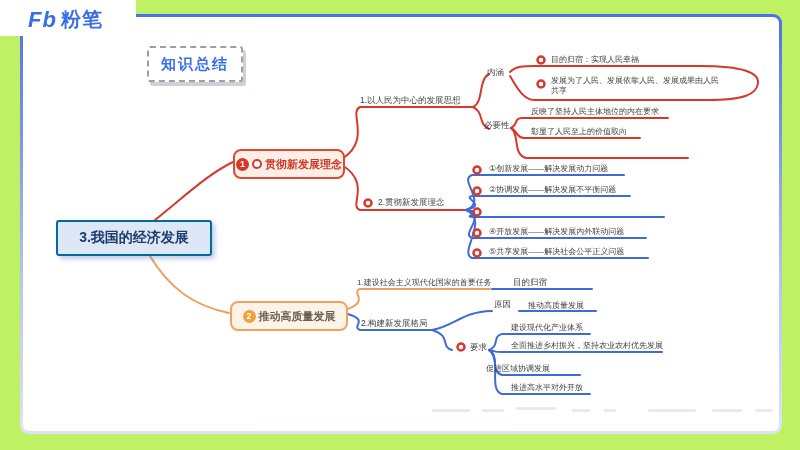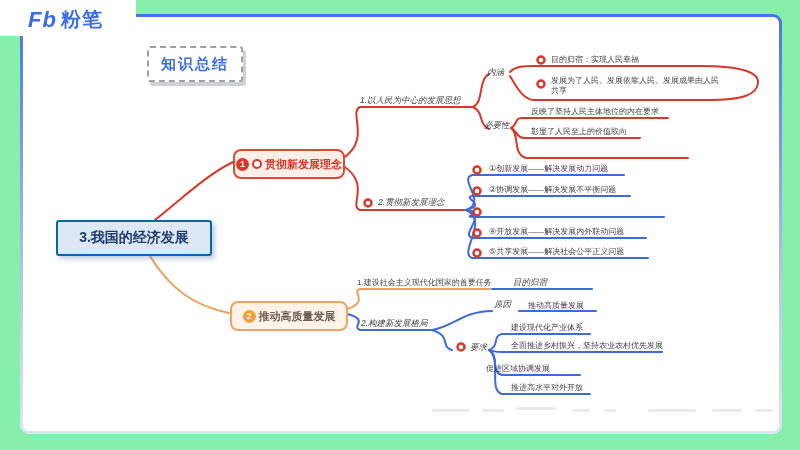--- a/index.html
+++ b/index.html
@@ -1,32 +1,32 @@
 <!DOCTYPE html>
 <html><head>
 <meta charset="utf-8">
 <style>
   html,body{margin:0;padding:0;background:#fff;}
-  .stage{position:relative;width:800px;height:450px;background:#86efac;overflow:hidden;
+  .stage{position:relative;width:800px;height:450px;background:#bef264;overflow:hidden;
          font-family:"Liberation Sans","DejaVu Sans",sans-serif;}
   
   .frame{position:absolute;left:20px;top:14px;width:762px;height:420px;border-radius:9px;
          background:linear-gradient(180deg,#4a72e8 0%,#7d96ea 30%,#b9c7f0 65%,#dde4f8 100%);}
   .frame-inner{position:absolute;left:3px;top:3px;right:3px;bottom:3px;background:#fff;border-radius:6px;}
   .logo-patch{position:absolute;left:0;top:0;width:136px;height:36px;background:#fff;z-index:3;}
   .logo{position:absolute;left:28px;top:6px;z-index:4;color:#3a6ee8;font-weight:800;
         font-size:20px;letter-spacing:1px;display:flex;align-items:center;gap:4px;}
   .logo .fb{font-style:italic;font-size:22px;}
   .kbadge{position:absolute;left:147px;top:46px;width:92px;height:32px;z-index:4;background:#fff;
           border:2px dashed #9aa0a6;border-radius:3px;box-shadow:3px 4px 0 #cdd1d6;
           display:flex;align-items:center;justify-content:center;
           color:#3a6ee8;font-size:15px;font-weight:800;letter-spacing:2px;}
   svg.map{position:absolute;left:0;top:0;z-index:5;}
   .t{position:absolute;z-index:6;font-size:8px;line-height:10px;color:#3f3f3f;white-space:nowrap;}
-  .t.md{font-size:8.5px;font-style:italic;}
+  .t.md{font-size:8.5px;}
   .wrap{white-space:normal;width:170px;}
   .root{position:absolute;left:56px;top:220px;width:152px;height:32px;z-index:6;
         background:#dde7f6;border:2px solid #0369a1;border-radius:3px;
         box-shadow:3px 3px 5px rgba(100,130,190,.4);
         display:flex;align-items:center;justify-content:center;
         font-size:14px;font-weight:bold;color:#1c3d6e;}
   .bnode{position:absolute;z-index:6;border-radius:8px;display:flex;align-items:center;
          justify-content:center;gap:3px;font-size:11px;font-weight:bold;}
   .bnode.red{left:233px;top:149px;width:108px;height:26px;border:2px solid #dc4a36;
              background:#fcefe8;color:#cf3a28;}

